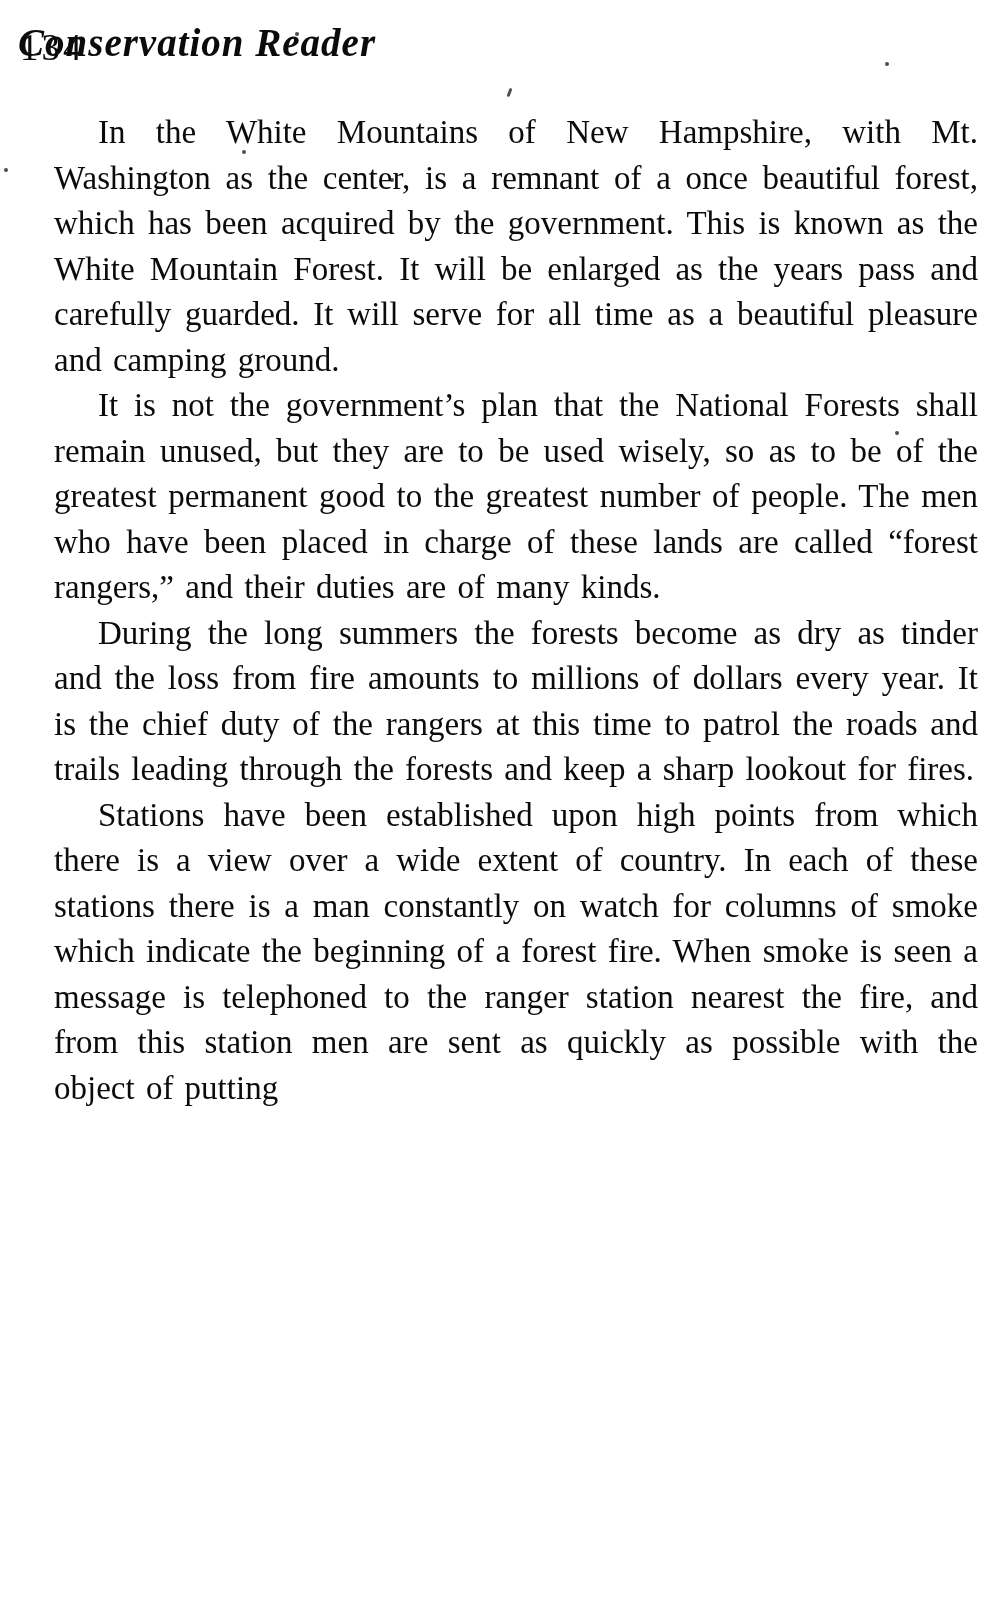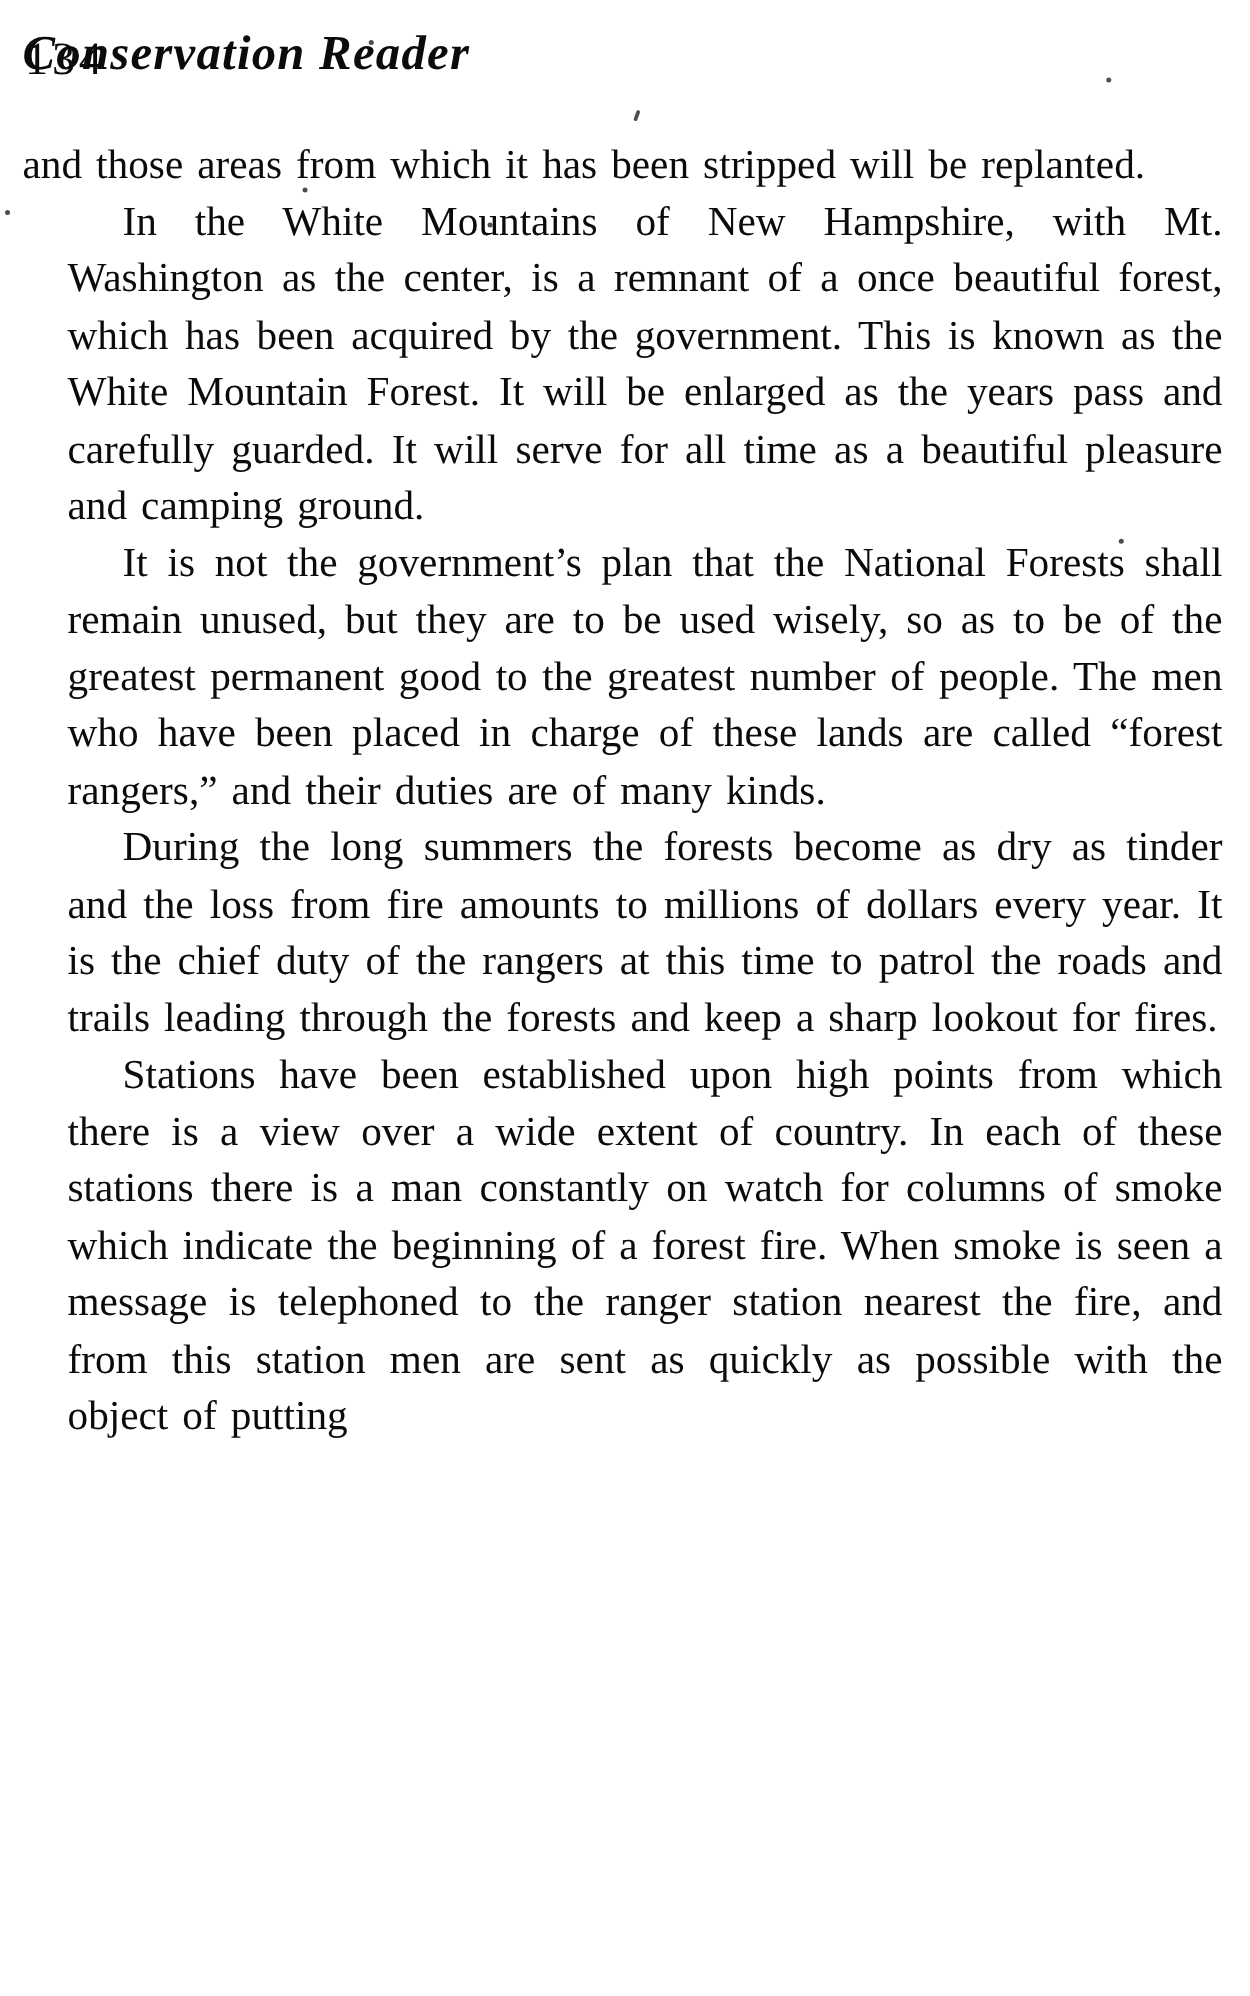--- a/index.html
+++ b/index.html
@@ -72,21 +72,20 @@
 </head>
 <body>
 
 <div class="page">
   <div class="header">
     <span class="page-number">134</span>
     <span class="header-title">Conservation Reader</span>
   </div>
 
   <div class="body-text" id="paragraphs">
-      <p>and those areas from which it has been stripped will be replanted.</p>
       <p class="indent">In the White Mountains of New Hampshire, with Mt. Washington as the center, is a remnant of a once beautiful forest, which has been acquired by the government. This is known as the White Mountain Forest. It will be enlarged as the years pass and carefully guarded. It will serve for all time as a beautiful pleasure and camping ground.</p>
       <p class="indent">It is not the government’s plan that the National Forests shall remain unused, but they are to be used wisely, so as to be of the greatest permanent good to the greatest number of people. The men who have been placed in charge of these lands are called “forest rangers,” and their duties are of many kinds.</p>
       <p class="indent">During the long summers the forests become as dry as tinder and the loss from fire amounts to millions of dollars every year. It is the chief duty of the rangers at this time to patrol the roads and trails leading through the forests and keep a sharp lookout for fires.</p>
       <p class="indent">Stations have been established upon high points from which there is a view over a wide extent of country. In each of these stations there is a man constantly on watch for columns of smoke which indicate the beginning of a forest fire. When smoke is seen a message is telephoned to the ranger station nearest the fire, and from this station men are sent as quickly as possible with the object of putting</p>
     </div>
 
   <span class="speck" style="left:295px; top:32px;"></span>
   <span class="speck" style="left:885px; top:62px;"></span>
   <span class="speck" style="left:508px; top:88px; width:3px; height:9px; border-radius:2px; transform:rotate(20deg);"></span>
   <span class="speck" style="left:242px; top:150px;"></span>

